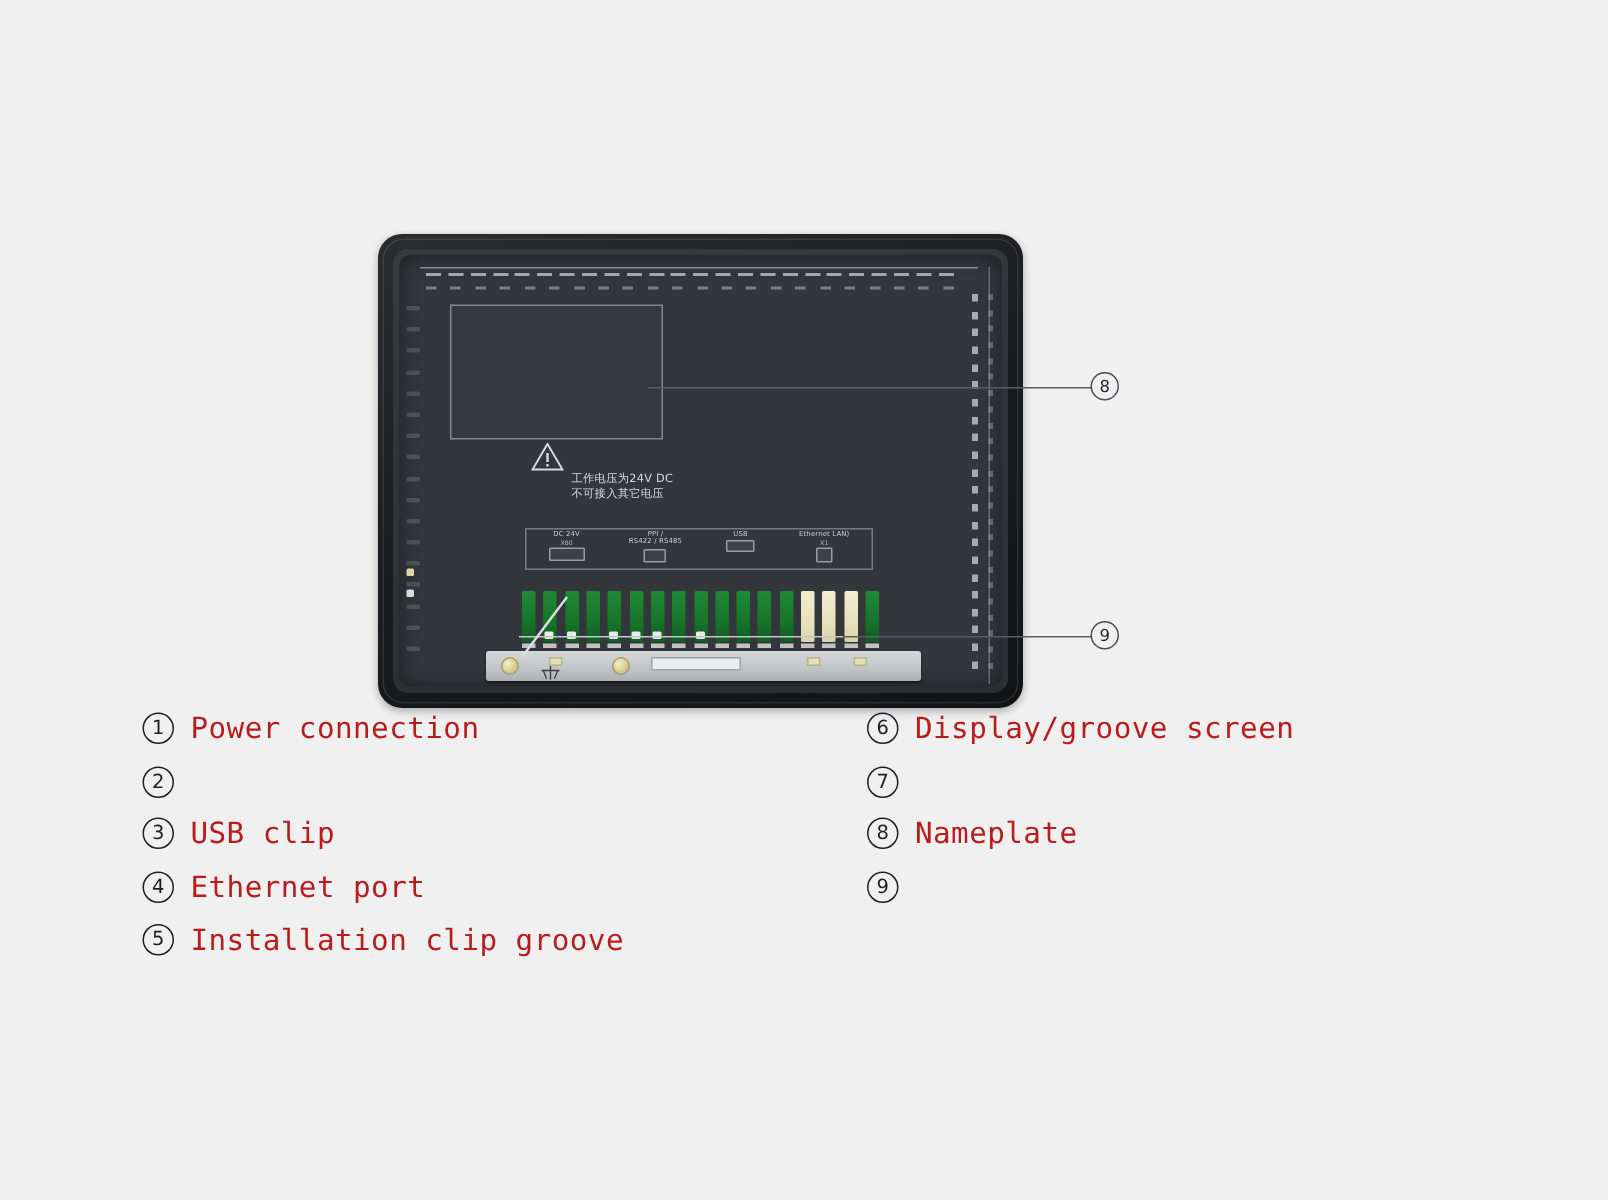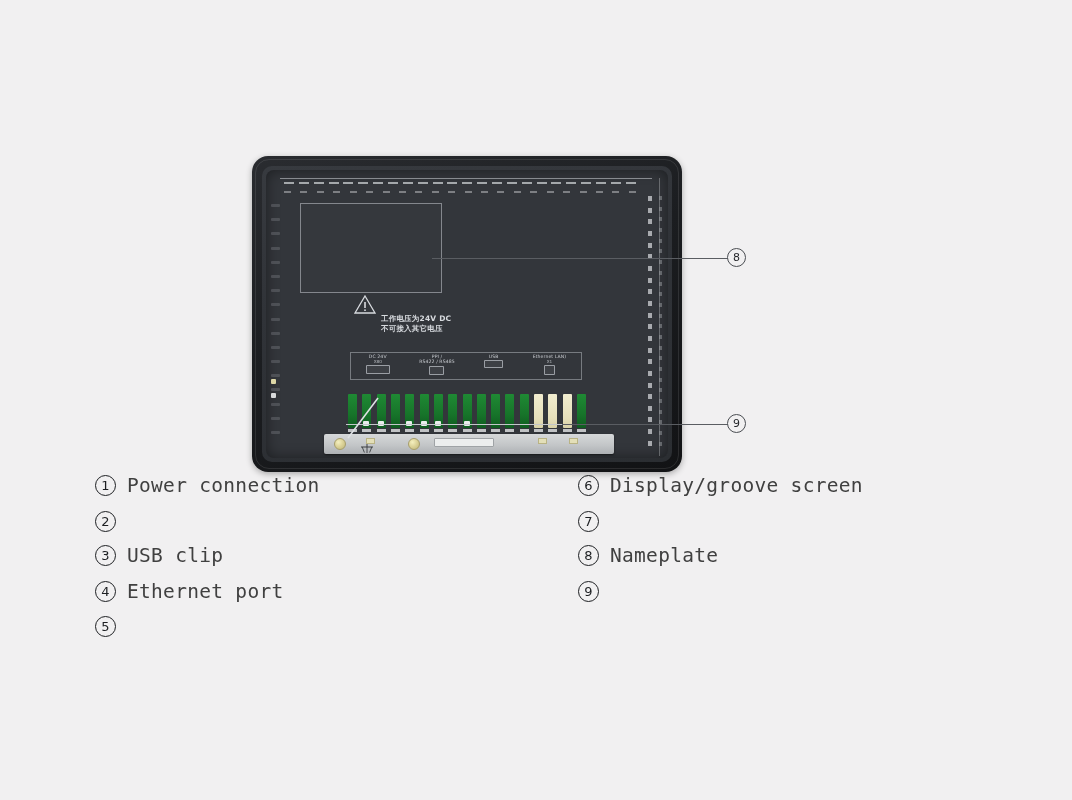--- a/index.html
+++ b/index.html
@@ -199,21 +199,20 @@
     border-left: 11px solid transparent;
     border-right: 11px solid transparent;
     border-bottom: 19px solid transparent;
     position: relative;
   }
   .warn-tri svg { position: absolute; left: -11px; top: -19px; }
   .warn-text {
     display: flex;
     flex-direction: column;
     gap: 1px;
-    font-weight: bold;
   }
   .warn-line {
     font-family: "DejaVu Sans", "Liberation Sans", sans-serif;
     font-size: 7.5px;
     line-height: 9px;
     color: #d7dade;
     white-space: nowrap;
     letter-spacing: 0.2px;
   }
 
@@ -429,21 +428,21 @@
     font-family: "DejaVu Sans", "Liberation Sans", sans-serif;
     font-size: 13px;
     color: #1d1f22;
     box-sizing: border-box;
     margin-top: 1px;
   }
   .legend-text {
     font-family: "DejaVu Sans Mono", "Liberation Mono", monospace;
     font-size: 19.5px;
     line-height: 23px;
-    color: #404040;
+    color: #b91c1c;
     letter-spacing: 0.3px;
     white-space: pre-line;
   }
 </style>
 </head>
 <body style="background: rgb(241, 240, 241);">
 
 <div id="page">
 
   <div class="device-wrap">
@@ -721,20 +720,21 @@
         <div class="legend-item">
           <div class="legend-num">3</div>
           <div class="legend-text">USB clip</div>
         </div>
         <div class="legend-item">
           <div class="legend-num">4</div>
           <div class="legend-text">Ethernet port</div>
         </div>
         <div class="legend-item">
           <div class="legend-num">5</div>
+          <div class="legend-text">Installation clip groove</div>
         </div>
       </div>
     <div class="legend-col" id="legend-col-right">
         <div class="legend-item">
           <div class="legend-num">6</div>
           <div class="legend-text">Display/groove screen</div>
         </div>
         <div class="legend-item">
           <div class="legend-num">7</div>
         </div>

